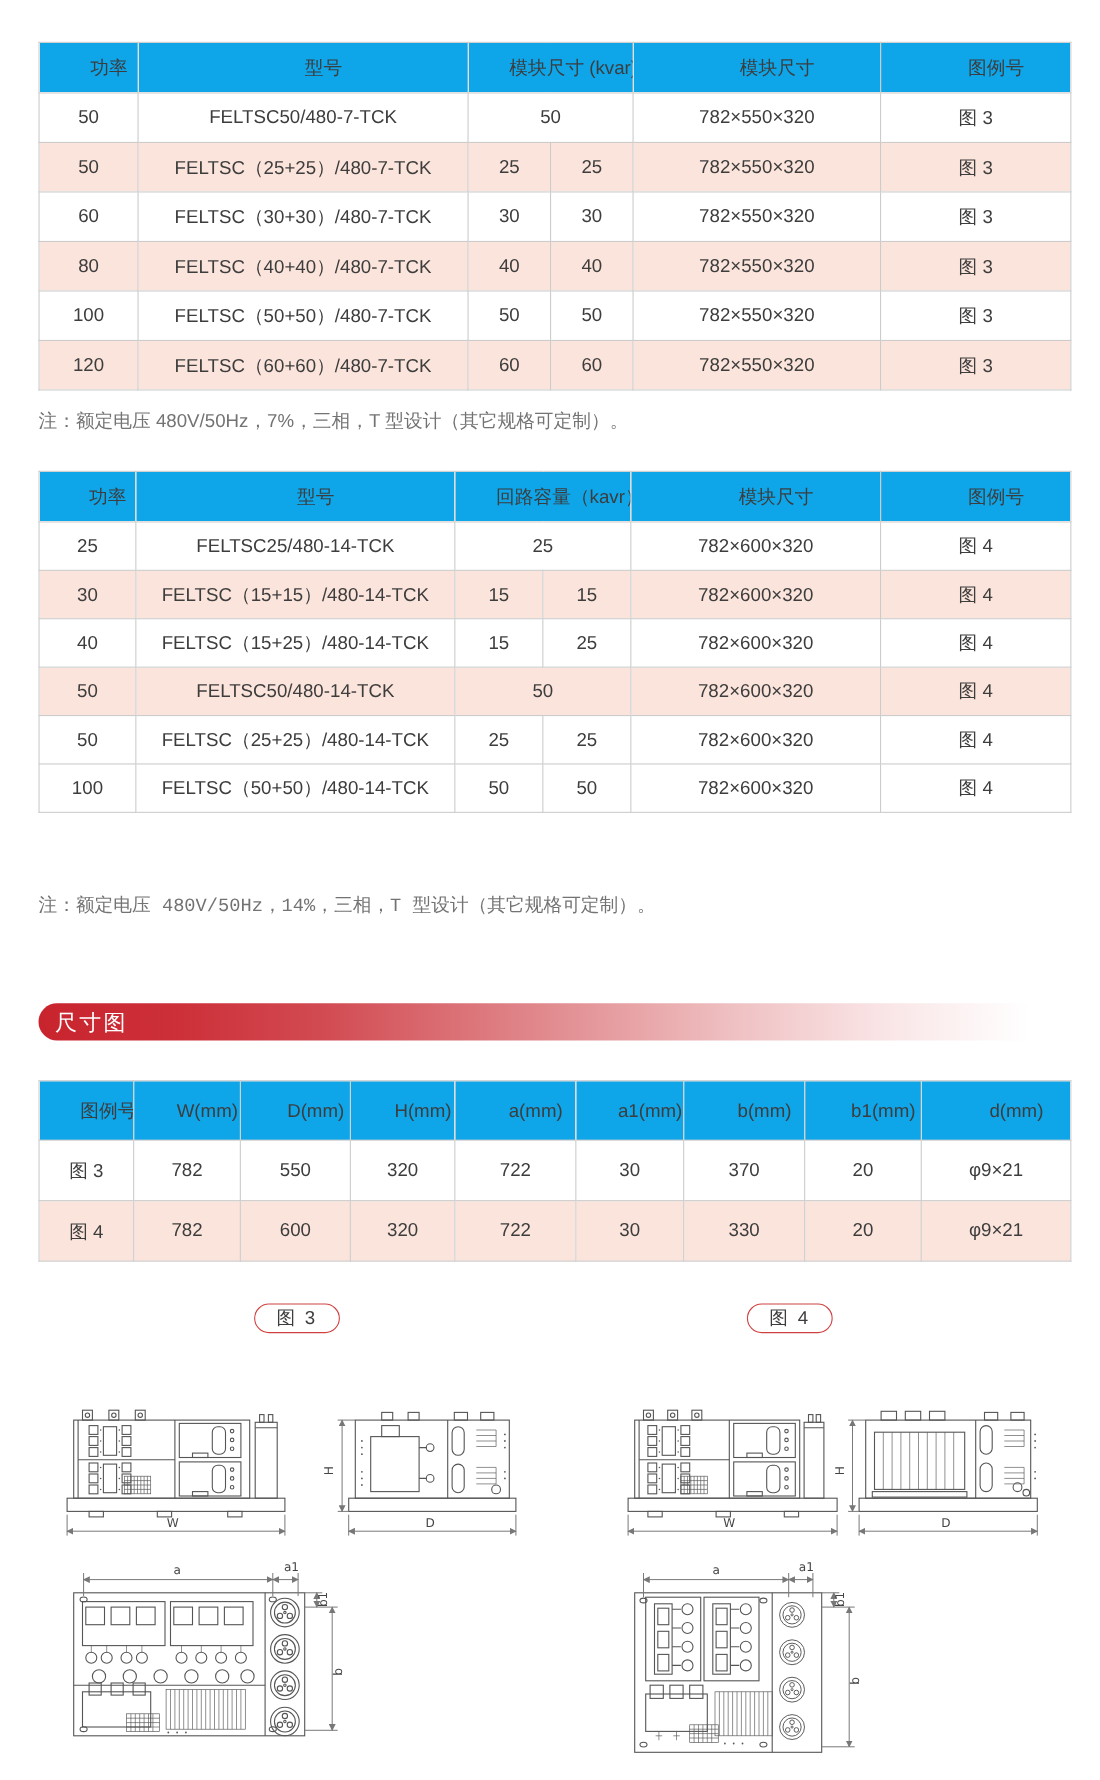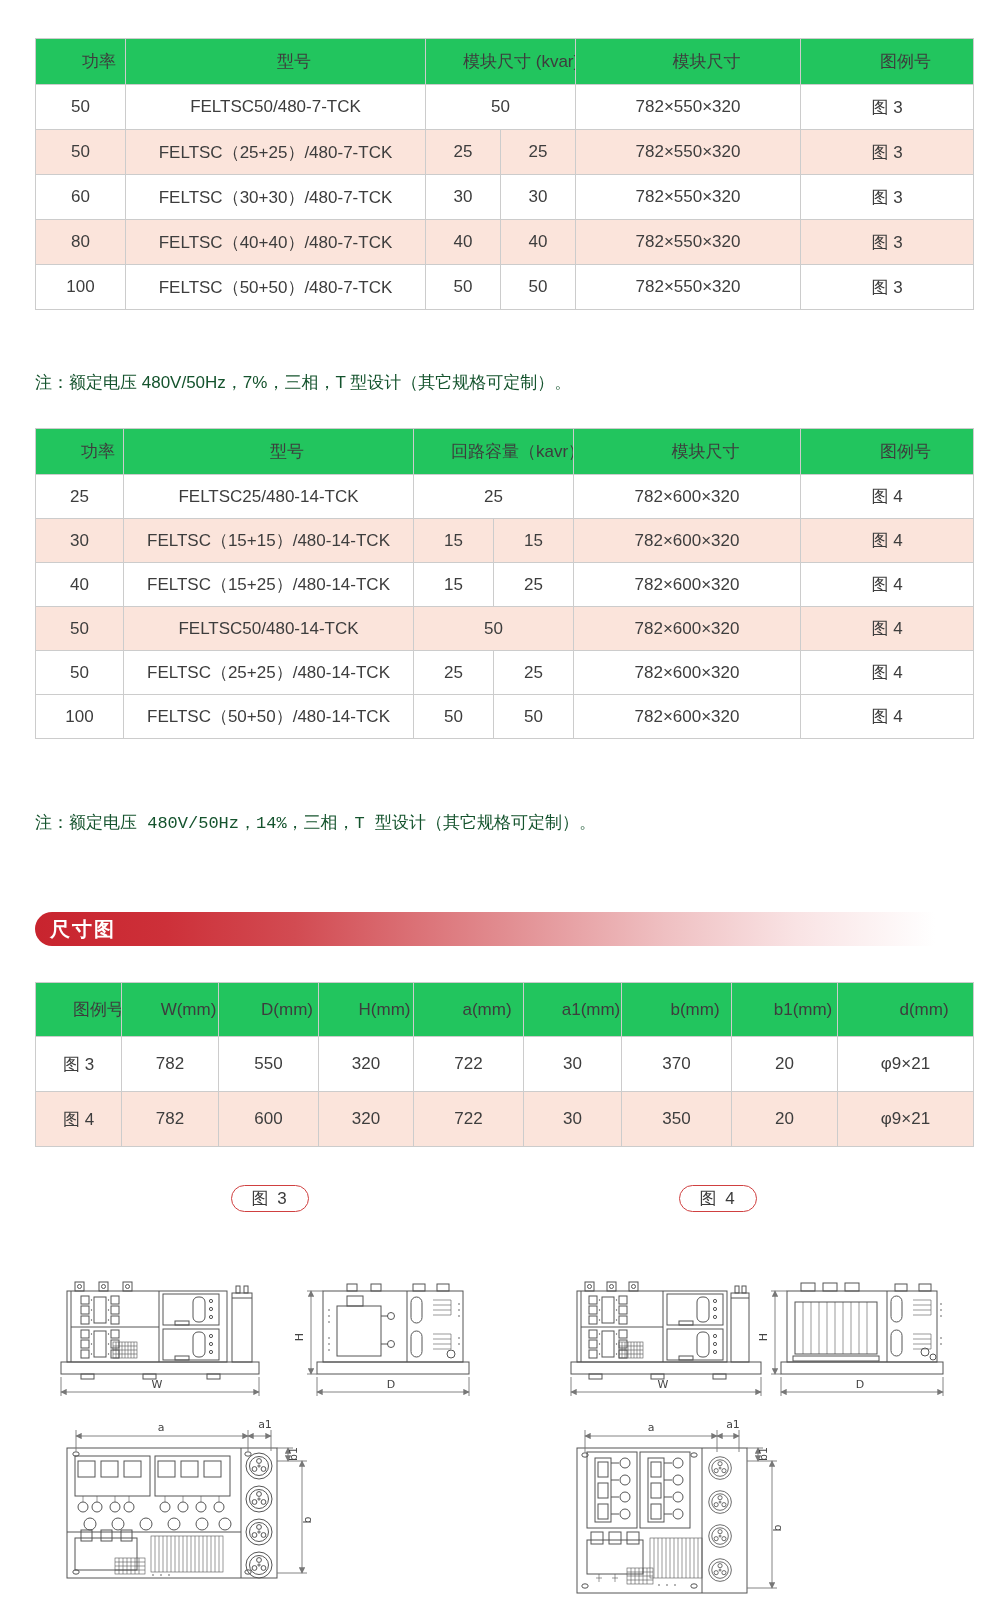--- a/index.html
+++ b/index.html
@@ -6,33 +6,33 @@
   body{
     position:relative;width:1000px;height:1618px;overflow:hidden;
     background:#ffffff;font-family:"Liberation Sans","DejaVu Sans",sans-serif;
     color:#3d3d3d;
   }
   table.spec{position:absolute;left:35px;border-collapse:collapse;table-layout:fixed;width:938px;}
   table.spec th,table.spec td{
     border:1px solid #cccccc;text-align:center;vertical-align:middle;
     font-size:17px;font-weight:400;color:#3d3d3d;padding:0;overflow:hidden;white-space:nowrap;
   }
-  table.spec th{background:#22c55e;font-weight:500;padding-left:37px;}
+  table.spec th{background:#0ea5e9;font-weight:500;padding-left:37px;}
   tr.pink td{background:#fbe4db;}
   .t1{top:38px;}  .t1 tr{height:45px;} .t1 tr.head{height:46px;}
   .t2{top:428px;} .t2 tr{height:44px;} .t2 tr.head{height:46px;}
   .t3{top:982px;} .t3 tr{height:55px;} .t3 tr.head{height:54px;}
-  .note{position:absolute;left:35px;font-size:17px;color:#14532d;}
+  .note{position:absolute;left:35px;font-size:17px;color:#737373;}
   .note1{top:371px;} .note2{top:811px;font-family:Liberation Mono, monospace;}
   .banner{
     position:absolute;left:35px;top:912px;width:928px;height:34px;border-radius:17px;
     background:linear-gradient(90deg,#c8242e 0%,#cd3039 14%,#d24b52 28%,#e18b8f 50%,#efc0c2 68%,#f9e3e4 82%,#ffffff 97%);
     display:flex;align-items:center;
   }
-  .banner span{color:#ffffff;font-size:20px;font-weight:700;padding-left:15px;letter-spacing:2px;}
+  .banner span{color:#ffffff;font-size:20px;font-weight:400;padding-left:15px;letter-spacing:2px;}
   .fig-pill{
     position:absolute;width:78px;height:27px;border:1.5px solid #d04040;border-radius:14px;
     background:#fff;display:flex;align-items:center;justify-content:center;
     font-size:17px;color:#3c3c3c;letter-spacing:2px;box-sizing:border-box;
   }
   .pill3{left:231px;top:1185px;} .pill4{left:679px;top:1185px;}
   .figsvg{position:absolute;}
   .f3{left:55px;top:1280px;} .f4{left:555px;top:1280px;}
   .draw{stroke:#555;fill:none;stroke-width:1;}
   .thin{stroke:#555;fill:none;stroke-width:0.6;}
@@ -137,20 +137,28 @@
     <td>40</td>
     <td>40</td>
     <td>782×550×320</td>
     <td>图 3</td>
   </tr>
   <tr>
     <td>100</td>
     <td>FELTSC（50+50）/480-7-TCK</td>
     <td>50</td>
     <td>50</td>
+    <td>782×550×320</td>
+    <td>图 3</td>
+  </tr>
+  <tr class="pink">
+    <td>120</td>
+    <td>FELTSC（60+60）/480-7-TCK</td>
+    <td>60</td>
+    <td>60</td>
     <td>782×550×320</td>
     <td>图 3</td>
   </tr>
 </tbody>
   </table>
 
 <div class="note note1">注：额定电压 480V/50Hz，7%，三相，T 型设计（其它规格可定制）。</div>
 
 <table class="spec t2">
   <colgroup>
@@ -259,21 +267,21 @@
     <td>20</td>
     <td>φ9×21</td>
   </tr>
   <tr class="pink">
     <td>图 4</td>
     <td>782</td>
     <td>600</td>
     <td>320</td>
     <td>722</td>
     <td>30</td>
-    <td>350</td>
+    <td>330</td>
     <td>20</td>
     <td>φ9×21</td>
   </tr>
 </tbody>
   </table>
 
 <div class="fig-pill pill3">
     <span>图 3</span>
   </div>
 <div class="fig-pill pill4">

